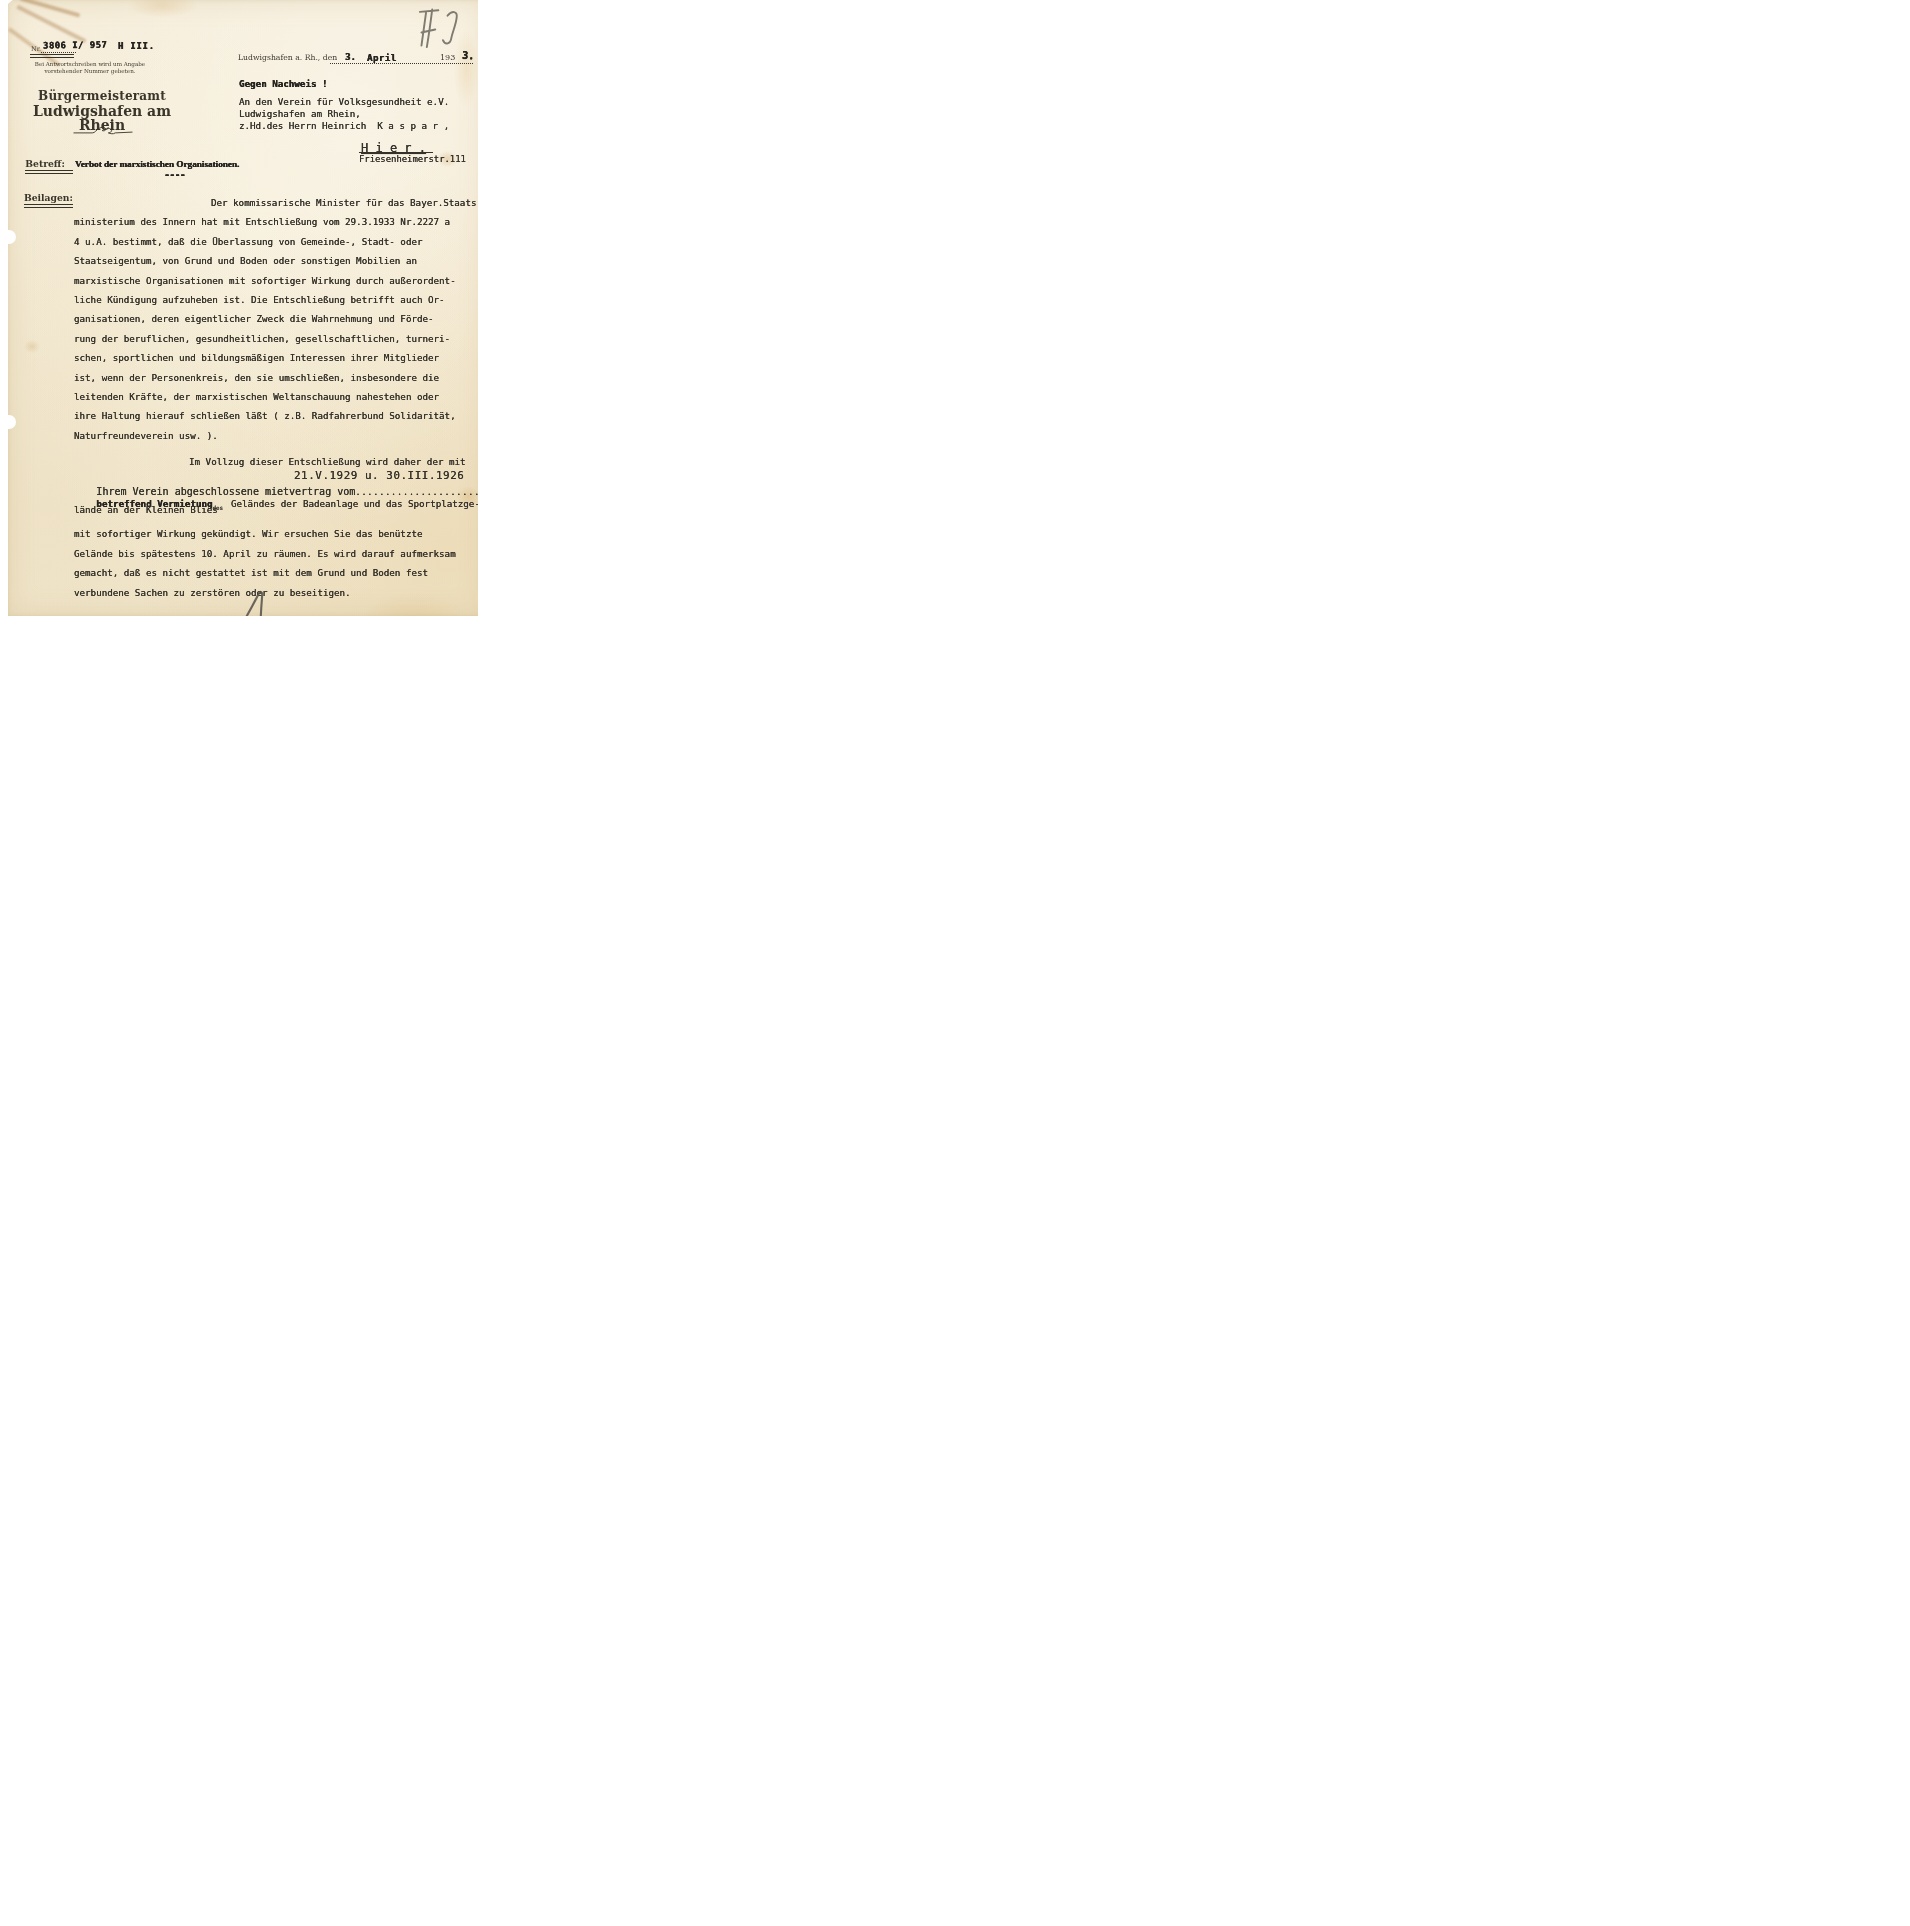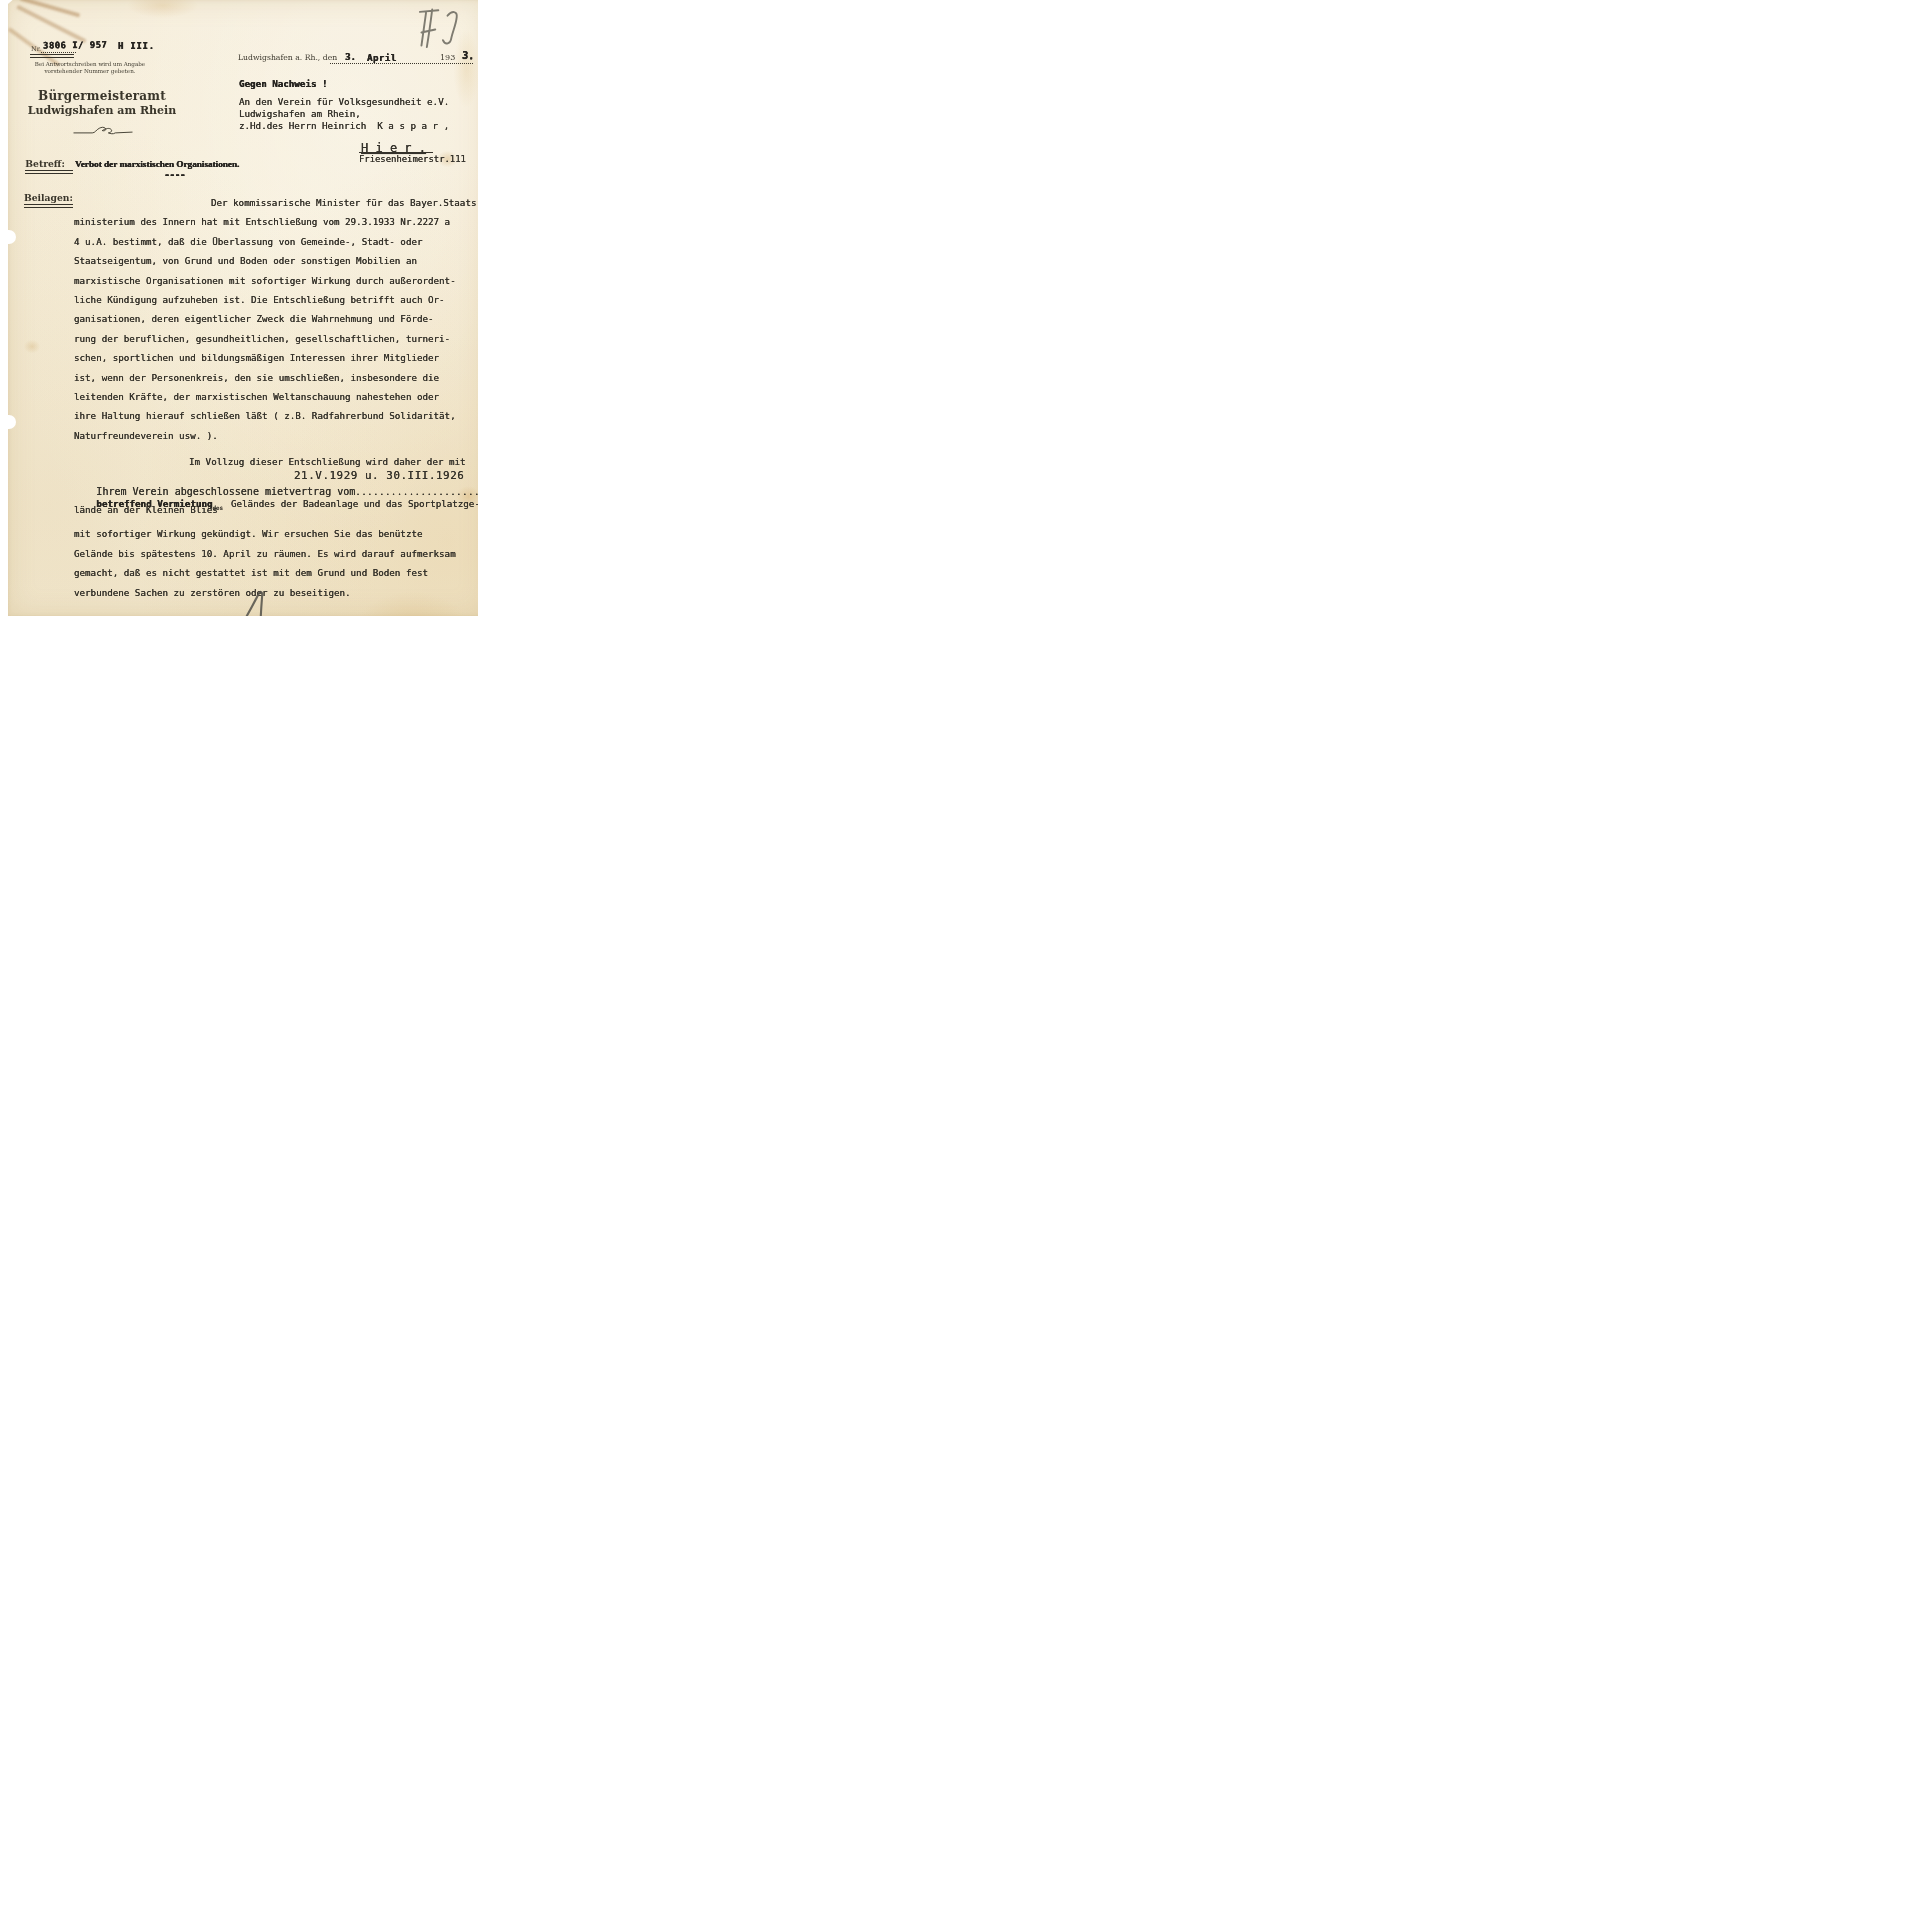--- a/index.html
+++ b/index.html
@@ -56,21 +56,21 @@
     <span class="abs typed heavy" style="left:110px;top:41px;font-size:8.9px;letter-spacing:0.8px;">H III.</span>
     <div class="dotrule" style="left:33px;top:52px;width:35px;"></div>
     <div class="dblrule" style="left:22.3px;top:54px;width:44px;"></div>
     <div class="abs printed" style="left:14px;top:61px;width:136px;text-align:center;font-size:5.6px;line-height:7px;">
       <span style="display:block;">Bei Antwortschreiben wird um Angabe</span>
       <span style="display:block;">vorstehender Nummer gebeten.</span>
     </div>
 
     <div class="abs fraktur" style="left:10px;top:89px;width:168px;text-align:center;">
       <span style="display:block;font-size:12px;line-height:14.6px;letter-spacing:0.2px;">Bürgermeisteramt</span>
-      <span style="display:block;font-size:11px;line-height:14.3px;">Ludwigshafen am Rhein</span>
+      <span style="display:block;font-size:14px;line-height:14.3px;">Ludwigshafen am Rhein</span>
     </div>
     <svg class="abs" style="left:65px;top:126px;" width="60" height="9.2" viewBox="0 0 156 24">
       <path d="M2 18 L50 18 C58 18 60 10 68 6 C74 3 80 2 84 6 C88 10 82 14 76 12 C82 8 92 4 98 8 C104 12 98 18 92 18 C98 20 104 22 110 18 L154 16" stroke="#3a362b" stroke-width="2.4" fill="none" stroke-linecap="round"></path>
     </svg>
 
     <span class="abs printed" style="left:230px;top:53px;font-size:7.7px;">Ludwigshafen a. Rh., den</span>
     <div class="dotrule" style="left:322px;top:63px;width:143px;"></div>
     <span class="abs typed heavy" style="left:337px;top:51px;font-size:9.2px;">3.</span>
     <span class="abs typed heavy" style="left:359px;top:52px;font-size:9.2px;letter-spacing:0.4px;">April</span>
     <span class="abs printed" style="left:432px;top:53px;font-size:8px;">193</span>

